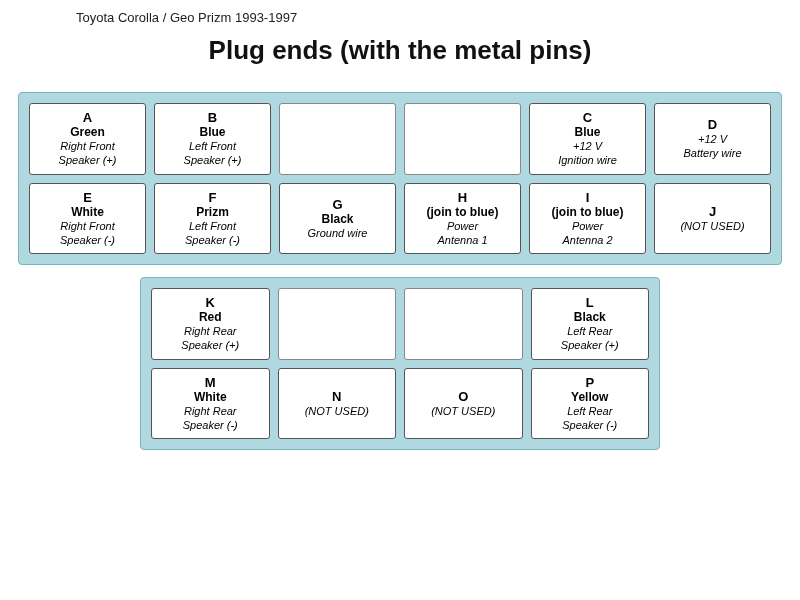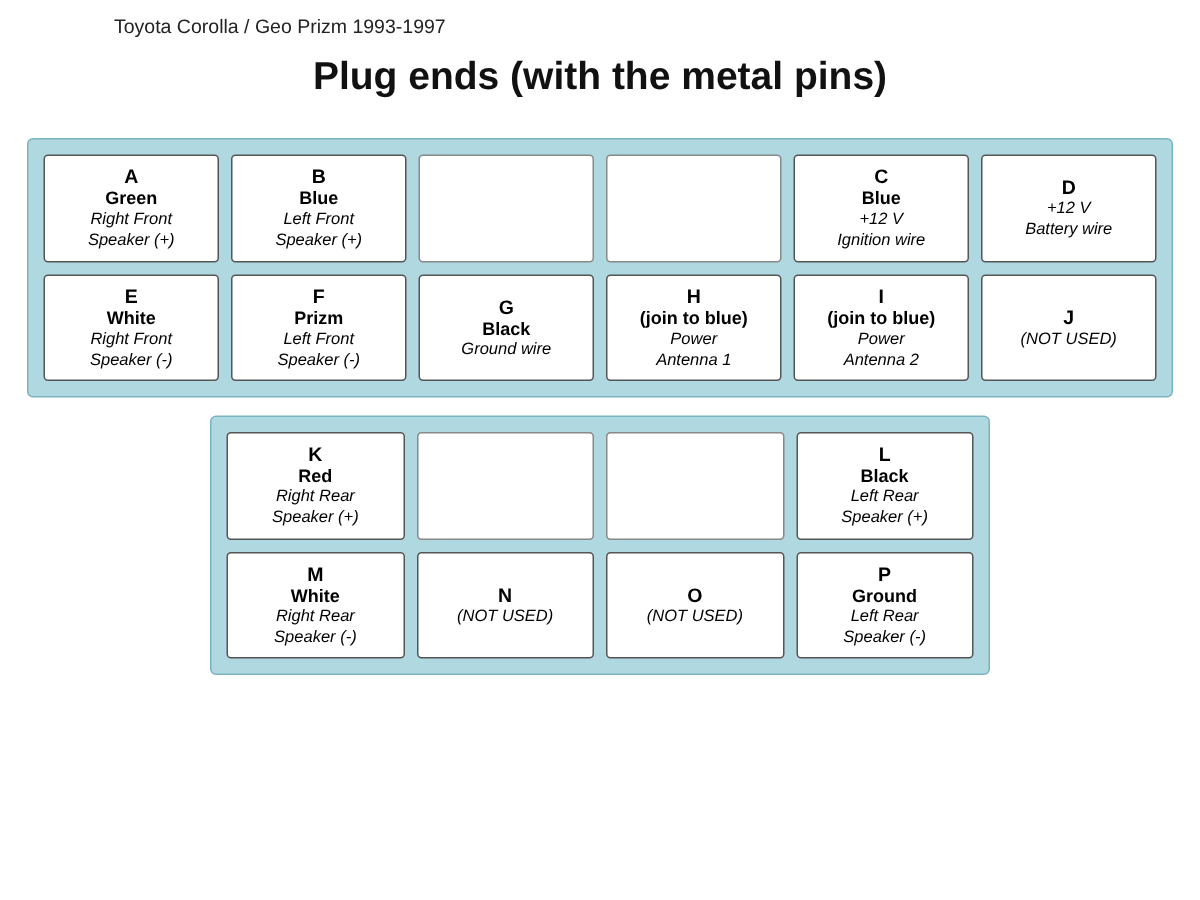--- a/index.html
+++ b/index.html
@@ -173,17 +173,17 @@
       <div class="pin-box">
         <span class="pin-label">N</span>
         <span class="pin-desc">(NOT USED)</span>
       </div>
       <div class="pin-box">
         <span class="pin-label">O</span>
         <span class="pin-desc">(NOT USED)</span>
       </div>
       <div class="pin-box">
         <span class="pin-label">P</span>
-        <span class="pin-color">Ground</span>
+        <span class="pin-color">Yellow</span>
         <span class="pin-desc">Left Rear<br>Speaker (-)</span>
       </div>
     </div>
 </div>
 
 </body></html>

